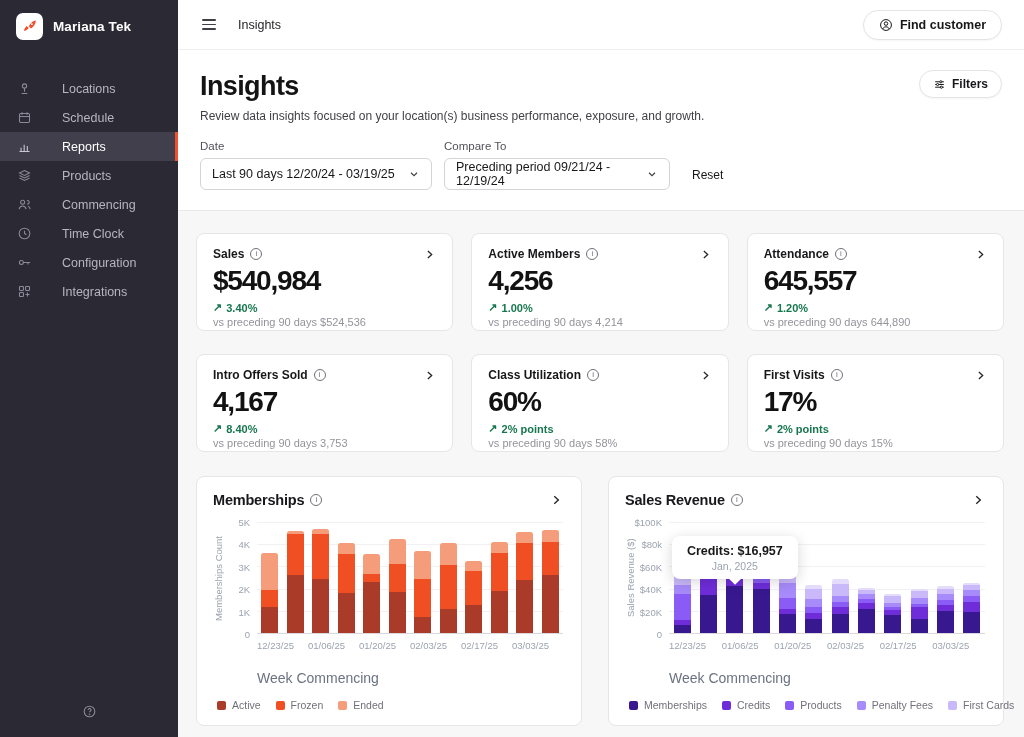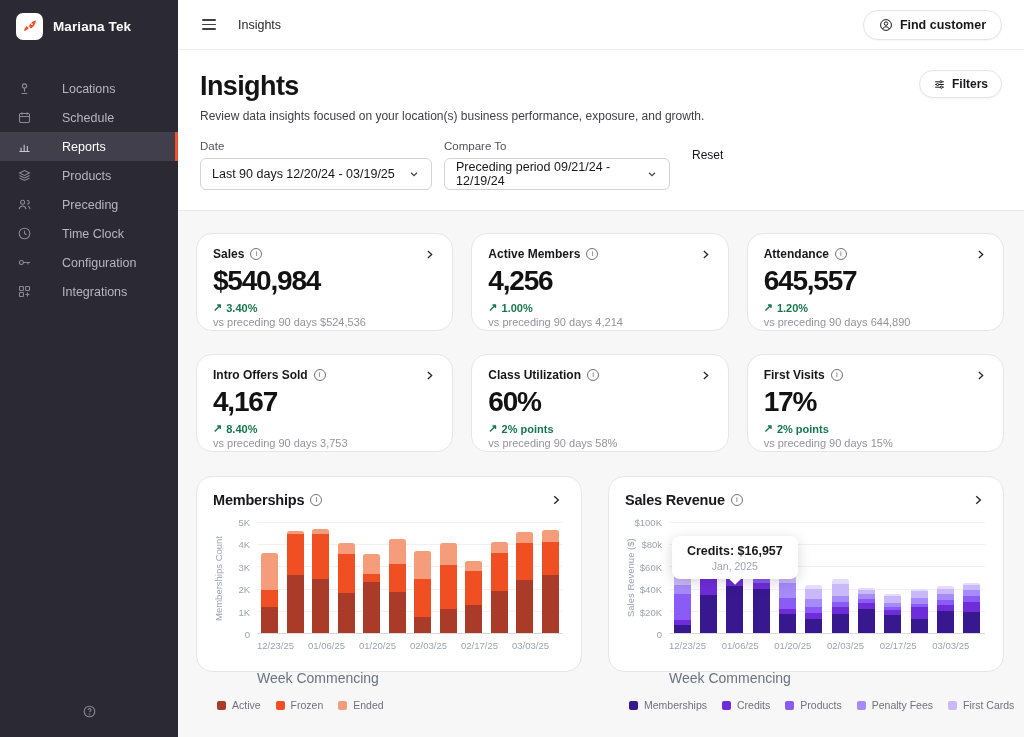--- a/index.html
+++ b/index.html
@@ -24,45 +24,45 @@
   .topbar { height:50px; background:#fff; border-bottom:1px solid #EFEFF1; display:flex; align-items:center; padding:0 22px; }
   .hamburger { display:flex; flex-direction:column; gap:3px; cursor:pointer; padding:4px 2px; }
   .hamburger span { display:block; width:14px; height:1.6px; background:#3F3F46; border-radius:1px; }
   .topbar-title { font-size:12.5px; color:#27272A; margin-left:20px; }
   .find-customer { margin-left:auto; display:flex; align-items:center; gap:7px; background:#fff; border:1px solid #E4E4E7; border-radius:999px; padding:7px 15px; font-size:12.5px; font-weight:600; color:#18181B; box-shadow:0 1px 2px rgba(0,0,0,.04); cursor:pointer; }
 
   .header-section { background:#fff; padding:21px 22px 20px 22px; border-bottom:1px solid #E8E8EA; position:relative; }
   .page-title { font-size:27px; font-weight:700; letter-spacing:-.6px; color:#141414; }
   .page-subtitle { font-size:12px; color:#3F3F46; margin-top:7px; }
   .filters-btn { position:absolute; right:22px; top:20px; display:flex; align-items:center; gap:6px; background:#fff; border:1px solid #E4E4E7; border-radius:999px; padding:6px 13px; font-size:12px; font-weight:600; color:#18181B; box-shadow:0 1px 2px rgba(0,0,0,.04); cursor:pointer; }
-  .filter-row { display:flex; align-items:flex-start; gap:12px; margin-top:17px; }
+  .filter-row { display:flex; align-items:flex-end; gap:12px; margin-top:17px; }
   .filter-group { display:flex; flex-direction:column; gap:6px; }
   .filter-label { font-size:11.5px; color:#52525B; }
   .select { display:flex; align-items:center; justify-content:space-between; gap:10px; height:32px; border:1px solid #D4D4D8; border-radius:6px; background:#fff; padding:0 11px; font-size:12.5px; color:#18181B; cursor:pointer; }
   .select.date { width:232px; }
   .select.compare { width:226px; }
   .reset-link { font-size:12px; color:#18181B; padding:8px 10px; cursor:pointer; }
 
   .content { padding:22px 20px 0 18px; }
 
   
   .kpi-grid { display:grid; grid-template-columns:repeat(3,1fr); gap:23px 18px; }
-  .card { background:#fff; border:1px solid #E6E6E9; border-radius:16px; }
+  .card { background:#fff; border:1px solid #E6E6E9; border-radius:8px; }
   .kpi-card { padding:13px 16px 12px 16px; height:98px; }
   .kpi-head { display:flex; align-items:center; }
   .kpi-label { font-size:12px; font-weight:600; color:#18181B; }
   .info-icon { width:12px; height:12px; border:1px solid #71717A; border-radius:50%; color:#71717A; font-size:8px; line-height:10px; text-align:center; margin-left:6px; display:inline-block; cursor:pointer; }
   .chev-right { margin-left:auto; display:flex; cursor:pointer; color:#27272A; }
   .kpi-value { font-size:28px; font-weight:700; letter-spacing:-1.2px; color:#121212; margin-top:5px; line-height:1.05; }
   .kpi-delta { display:flex; align-items:center; gap:4px; margin-top:6px; color:#17774E; font-size:11px; font-weight:700; }
   .kpi-note { font-size:11px; color:#93939B; margin-top:2px; }
 
   
   .charts-grid { display:grid; grid-template-columns:386px 396px; gap:26px; margin-top:24px; }
-  .chart-card { padding:15px 18px 12px 16px; height:196px; }
+  .chart-card { padding:15px 18px 12px 16px; height:250px; }
   .chart-head { display:flex; align-items:center; }
   .chart-title { font-size:14.5px; font-weight:700; color:#18181B; letter-spacing:-.2px; }
   .chart-body { display:flex; margin-top:14px; }
   .ylabel { writing-mode:vertical-rl; transform:rotate(180deg); font-size:9.5px; color:#9CA3AF; height:112px; text-align:center; width:14px; }
   .y-ticks { position:relative; width:30px; height:112px; flex:0 0 auto; }
   .ytick { position:absolute; right:7px; transform:translateY(-50%); font-size:9.5px; color:#9CA3AF; white-space:nowrap; }
   .plot-wrap { flex:1; min-width:0; }
   .plot { position:relative; height:112px; border-bottom:1px solid #D8D8DD; }
   .gridline { position:absolute; left:0; right:0; height:1px; background:#F1F1F3; }
   .bars { position:absolute; inset:0; display:flex; align-items:flex-end; z-index:1; }
@@ -132,21 +132,21 @@
         </span>
       <span>Products</span>
     </div>
     <div class="nav-item">
       <span class="ni">
           <svg width="15" height="15" viewBox="0 0 24 24" fill="none" stroke="currentColor" stroke-width="1.7">
             <circle cx="9" cy="8.5" r="3.2"></circle>
             <path d="M3.5 19.5c.5-3.2 2.7-5 5.5-5s5 1.8 5.5 5M16 5.8a2.8 2.8 0 110 5.4M17.5 14.7c2 .5 3.3 2.2 3.6 4.8"></path>
           </svg>
         </span>
-      <span>Preceding</span>
+      <span>Commencing</span>
     </div>
     <div class="nav-item">
       <span class="ni">
           <svg width="15" height="15" viewBox="0 0 24 24" fill="none" stroke="currentColor" stroke-width="1.7">
             <circle cx="12" cy="12" r="8.5"></circle>
             <path d="M12 7.5V12l3 2"></path>
           </svg>
         </span>
       <span>Time Clock</span>
     </div>

